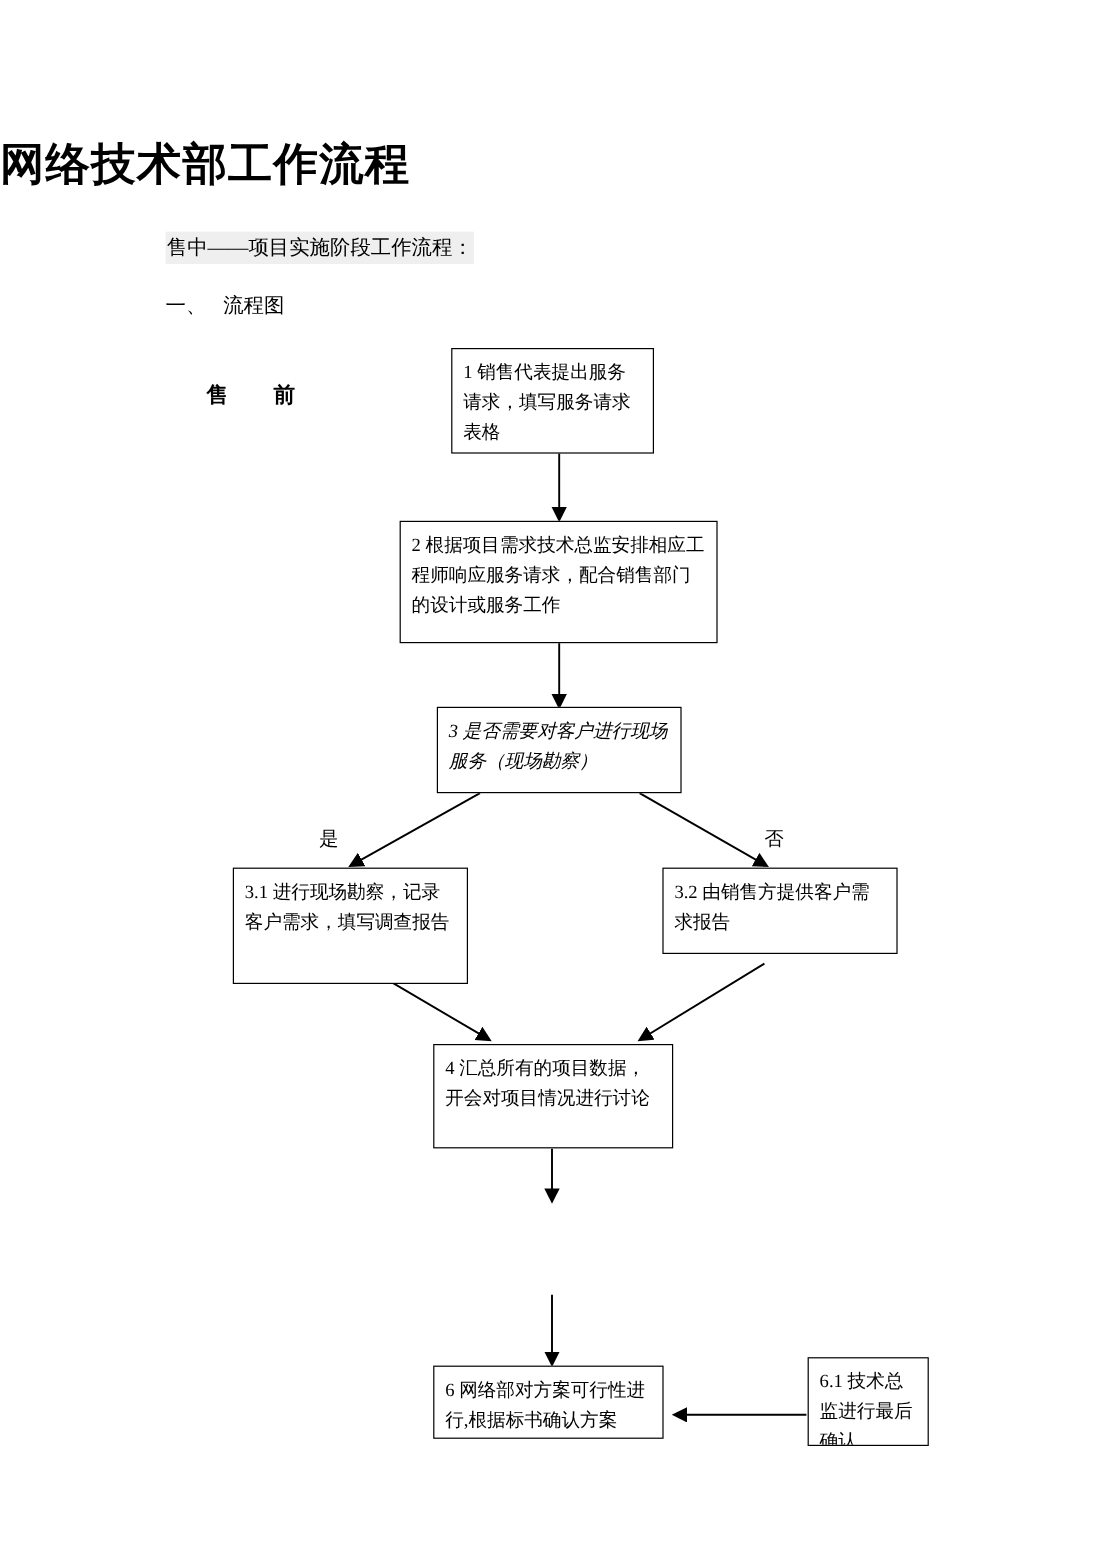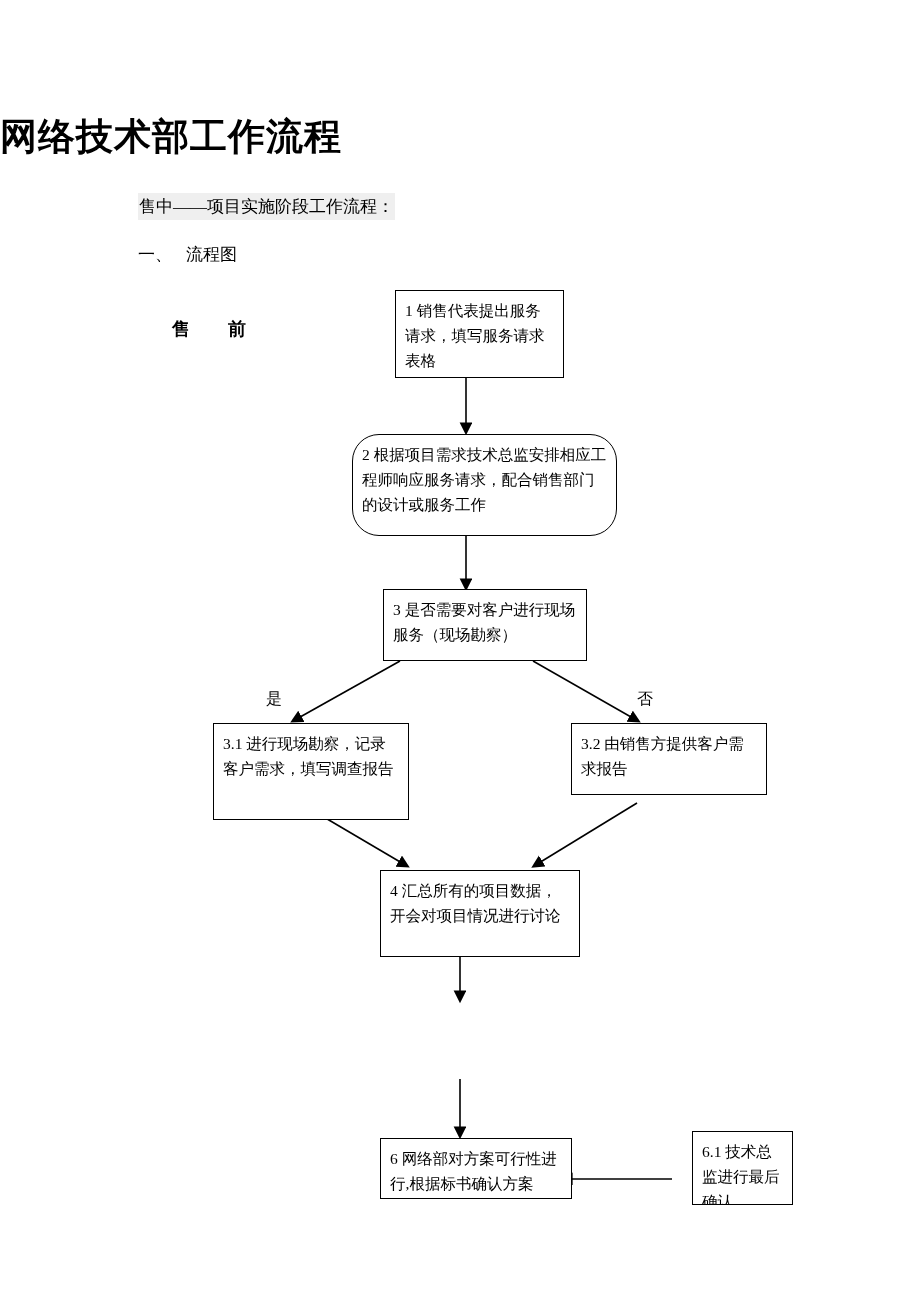--- a/index.html
+++ b/index.html
@@ -60,21 +60,20 @@
   }
   .box {
     position: absolute;
     box-sizing: border-box;
     border: 1px solid #000000;
     background: #ffffff;
     font-size: 15.5px;
     line-height: 1.62;
     padding: 7px 9px 0 9px;
     overflow: hidden;
-    margin-left: 19px;
   }
   .branch-label {
     position: absolute;
     font-size: 16px;
   }
   svg.arrows {
     position: absolute;
     left: 0;
     top: 0;
     width: 920px;
@@ -119,25 +118,25 @@
 
     <line x1="460" y1="1079" x2="460" y2="1136" stroke="#000" stroke-width="1.6" marker-end="url(#ah)"></line>
 
     <line x1="672" y1="1179" x2="563" y2="1179" stroke="#000" stroke-width="1.6" marker-end="url(#ah)"></line>
   </svg>
 
   <div class="box" style="left:376px; top:290px; width:169px; height:88px;">
     <span>1 销售代表提出服务请求，填写服务请求表格</span>
   </div>
 
-  <div class="box" style="left:333px; top:434px; width:265px; height:102px;border-radius:27px;">
+  <div class="box" style="left:333px; top:434px; width:265px; height:102px;">
     <span>2 根据项目需求技术总监安排相应工程师响应服务请求，配合销售部门的设计或服务工作</span>
   </div>
 
-  <div class="box" style="left:364px; top:589px; width:204px; height:72px;">
+  <div class="box" style="left:364px; top:589px; width:204px; height:72px;font-style:italic;">
     <span>3 是否需要对客户进行现场服务（现场勘察）</span>
   </div>
 
   <div class="branch-label" style="left:266px; top:689px;">是</div>
   <div class="branch-label" style="left:637px; top:689px;">否</div>
 
   <div class="box" style="left:194px; top:723px; width:196px; height:97px;">
     <span>3.1 进行现场勘察，记录客户需求，填写调查报告</span>
   </div>
 

